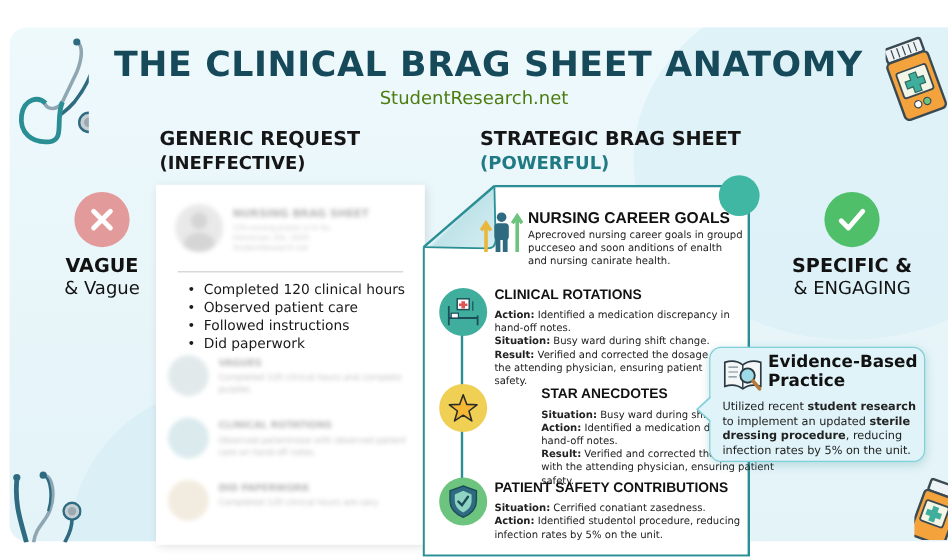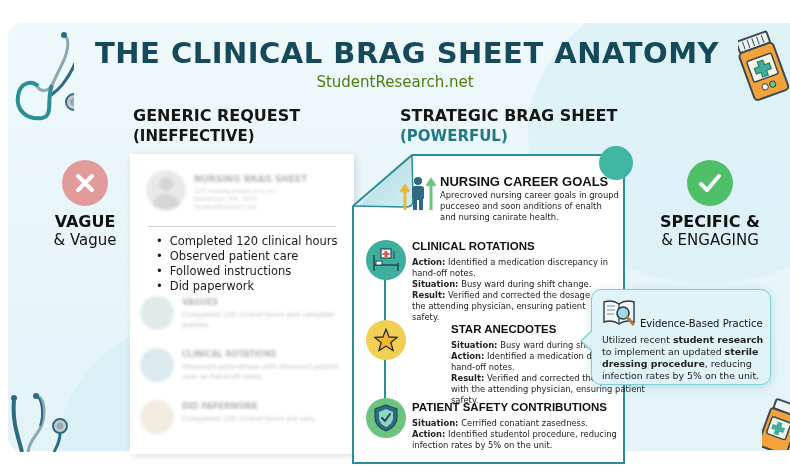--- a/index.html
+++ b/index.html
@@ -123,21 +123,21 @@
   .callout::before {
     content: ""; position: absolute; left: -12px; top: 40px; width: 0; height: 0;
     border-top: 11px solid transparent; border-bottom: 11px solid transparent;
     border-right: 12px solid #7fcfd8;
   }
   .callout::after {
     content: ""; position: absolute; left: -10px; top: 41px; width: 0; height: 0;
     border-top: 10px solid transparent; border-bottom: 10px solid transparent;
     border-right: 11px solid #dff3f8;
   }
-  .callout .ch { position: absolute; left: 48px; top: 28px; font-size: 10px; font-weight: normal; color: #111; }
+  .callout .ch { position: absolute; left: 48px; top: 4px; font-size: 14px; font-weight: bold; color: #111; }
   .callout .cicon { position: absolute; left: 10px; top: 6px; width: 34px; height: 32px; }
   .callout .ct { position: absolute; left: 10px; top: 44px; width: 166px; font-size: 9.4px; color: #222; line-height: 12px; }
   .callout .ct b { font-weight: bold; }
 
   .deco { position: absolute; }
 </style>
 </head>
 <body>
 
 <div class="panel">

